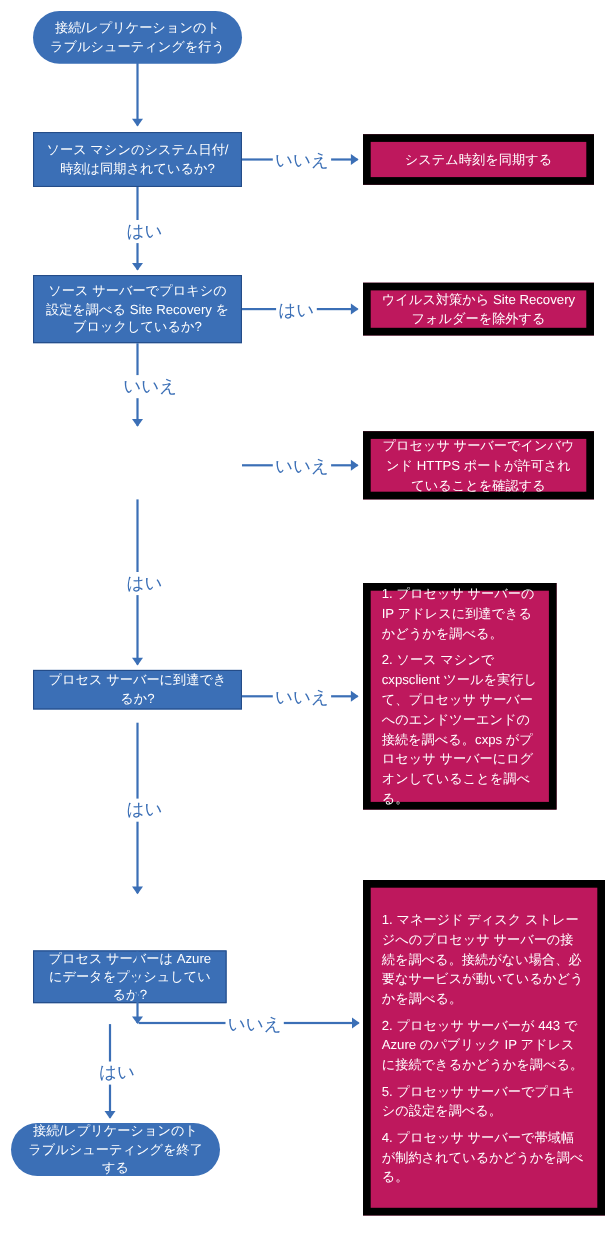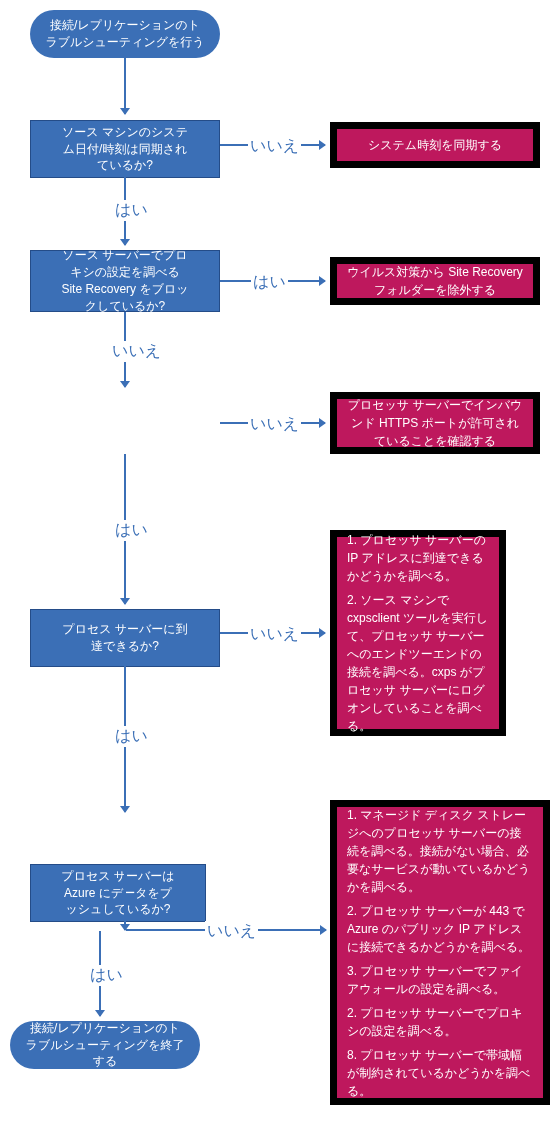--- a/index.html
+++ b/index.html
@@ -1,19 +1,19 @@
 <!DOCTYPE html>
 <html><head>
 <meta charset="utf-8">
 <style>
 *{margin:0;padding:0;box-sizing:border-box}
 body{background:#fff;font-family:"Meiryo","Yu Gothic",sans-serif;font-size:12px;color:#fff;width:559px;padding:10px}
 .container{position:relative;width:540px;height:1113px}
 .terminal{position:absolute;background:#3b6fb6;border-radius:50px;padding:24px 14px;text-align:center;display:flex;align-items:center;justify-content:center;line-height:1.4}
-.decision{position:absolute;background:#3b6fb6;border:1px solid #244c88;padding:28px;text-align:center;display:flex;align-items:center;justify-content:center;line-height:1.4}
+.decision{position:absolute;background:#3b6fb6;border:1px solid #244c88;padding:10px;text-align:center;display:flex;align-items:center;justify-content:center;line-height:1.4}
 .action{position:absolute;background:#be185d;border:7px solid #000000;padding:10px;text-align:left;display:flex;flex-direction:column;justify-content:center;line-height:1.5}
 .action.center{text-align:center}
 .label{position:absolute;color:#3b6fb6;font-size:16px;background:#fff;padding:0 2px}
 .arrow{position:absolute;background:#3b6fb6}
 .arrow.v{width:2px}
 .arrow.h{height:2px}
 .arrow.v::after{content:"";position:absolute;left:-4px;bottom:-1px;border-left:5px solid transparent;border-right:5px solid transparent;border-top:7px solid #3b6fb6}
 .arrow.h::after{content:"";position:absolute;right:-1px;top:-4px;border-top:5px solid transparent;border-bottom:5px solid transparent;border-left:7px solid #3b6fb6}
 .action p{margin-bottom:6px}
 .action p:last-child{margin-bottom:0}
@@ -62,23 +62,22 @@
 
 <div class="decision" style="left:20px;top:854px;width:176px;height:48px">プロセス サーバーは Azure にデータをプッシュしているか?</div>
 
 <div class="arrow v" style="left:114px;top:855px;height:65px"></div>
 <div class="arrow h" style="left:116px;top:919px;width:200px"></div>
 <div class="label" style="left:195px;top:911px">いいえ</div>
 
 <div class="action" style="left:320px;top:790px;width:220px;height:305px">
   <p>1. マネージド ディスク ストレージへのプロセッサ サーバーの接続を調べる。接続がない場合、必要なサービスが動いているかどうかを調べる。</p>
   <p>2. プロセッサ サーバーが 443 で Azure のパブリック IP アドレスに接続できるかどうかを調べる。</p>
-  <p>3. プロセッサ サーバーでファイアウォールの設定を調べる。</p>
-  <p>2. プロセッサ サーバーでプロキシの設定を調べる。</p>
-  <p>8. プロセッサ サーバーで帯域幅が制約されているかどうかを調べる。</p>
+  <p>5. プロセッサ サーバーでプロキシの設定を調べる。</p>
+  <p>4. プロセッサ サーバーで帯域幅が制約されているかどうかを調べる。</p>
 </div>
 
 <div class="arrow v" style="left:89px;top:921px;height:85px"></div>
 <div class="label" style="left:78px;top:955px">はい</div>
 
 <div class="terminal" style="left:0px;top:1011px;width:190px;height:44px">接続/レプリケーションのトラブルシューティングを終了する</div>
 
 </div>
 
 </body></html>

